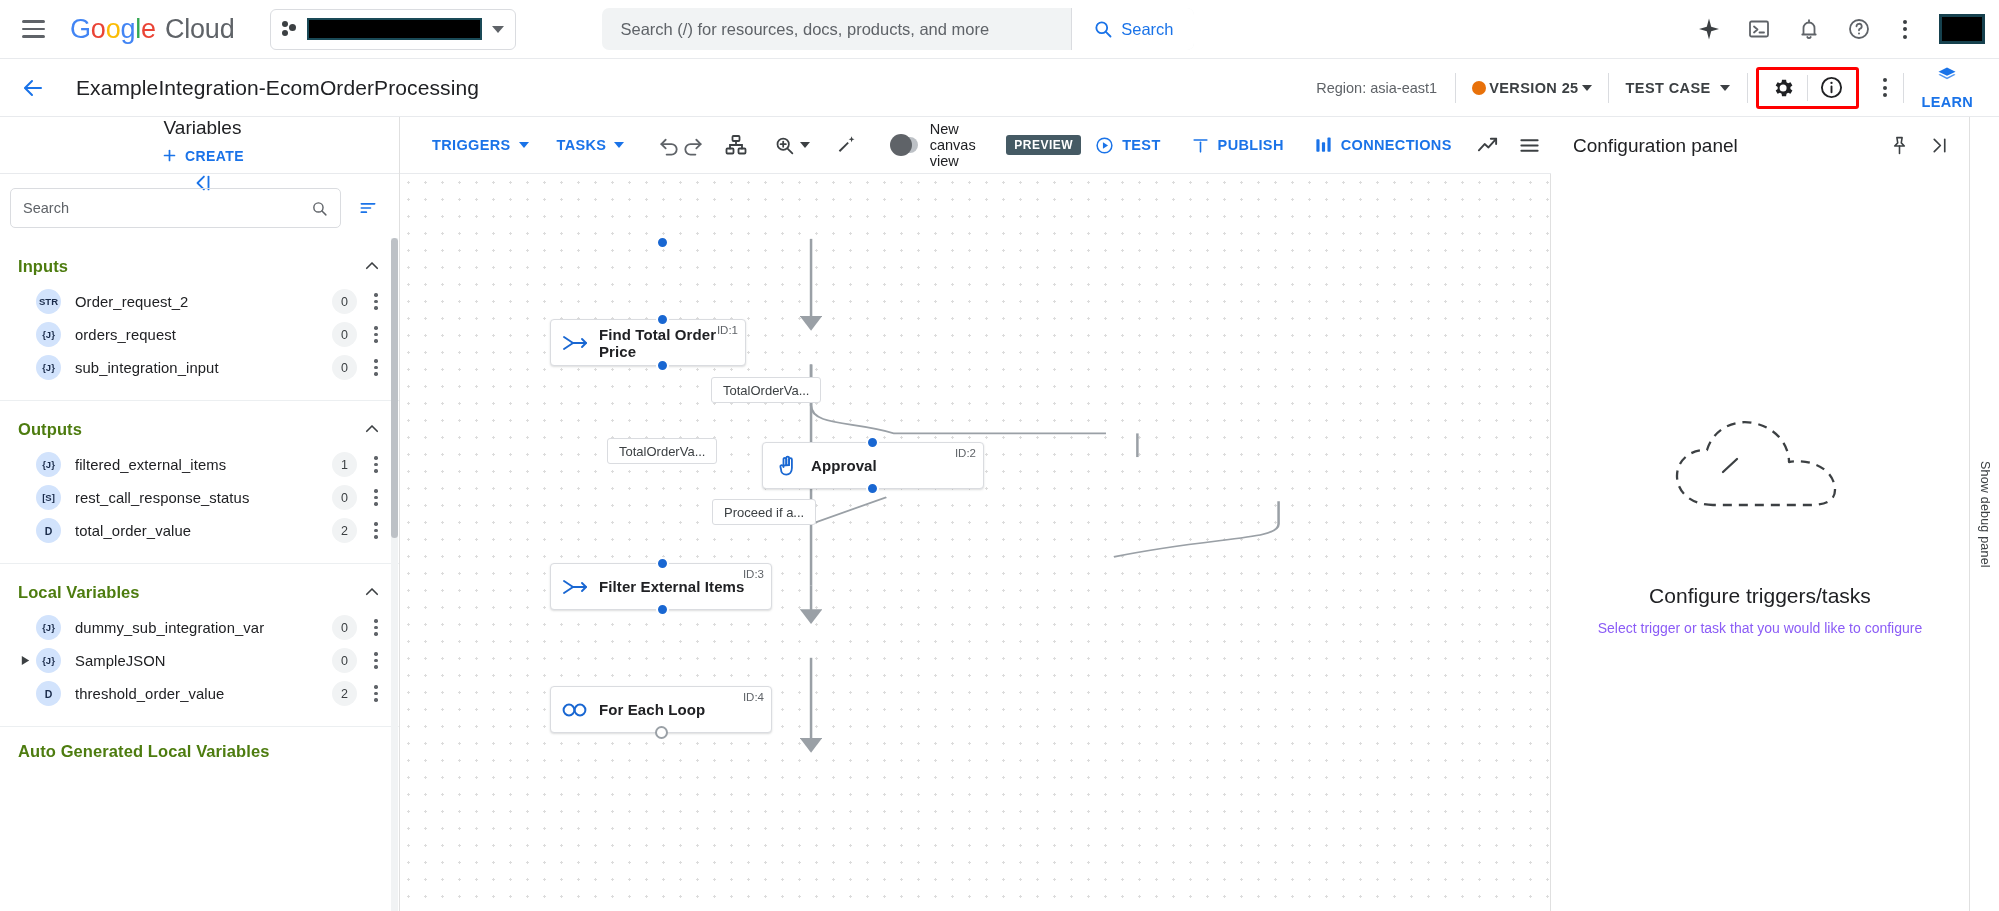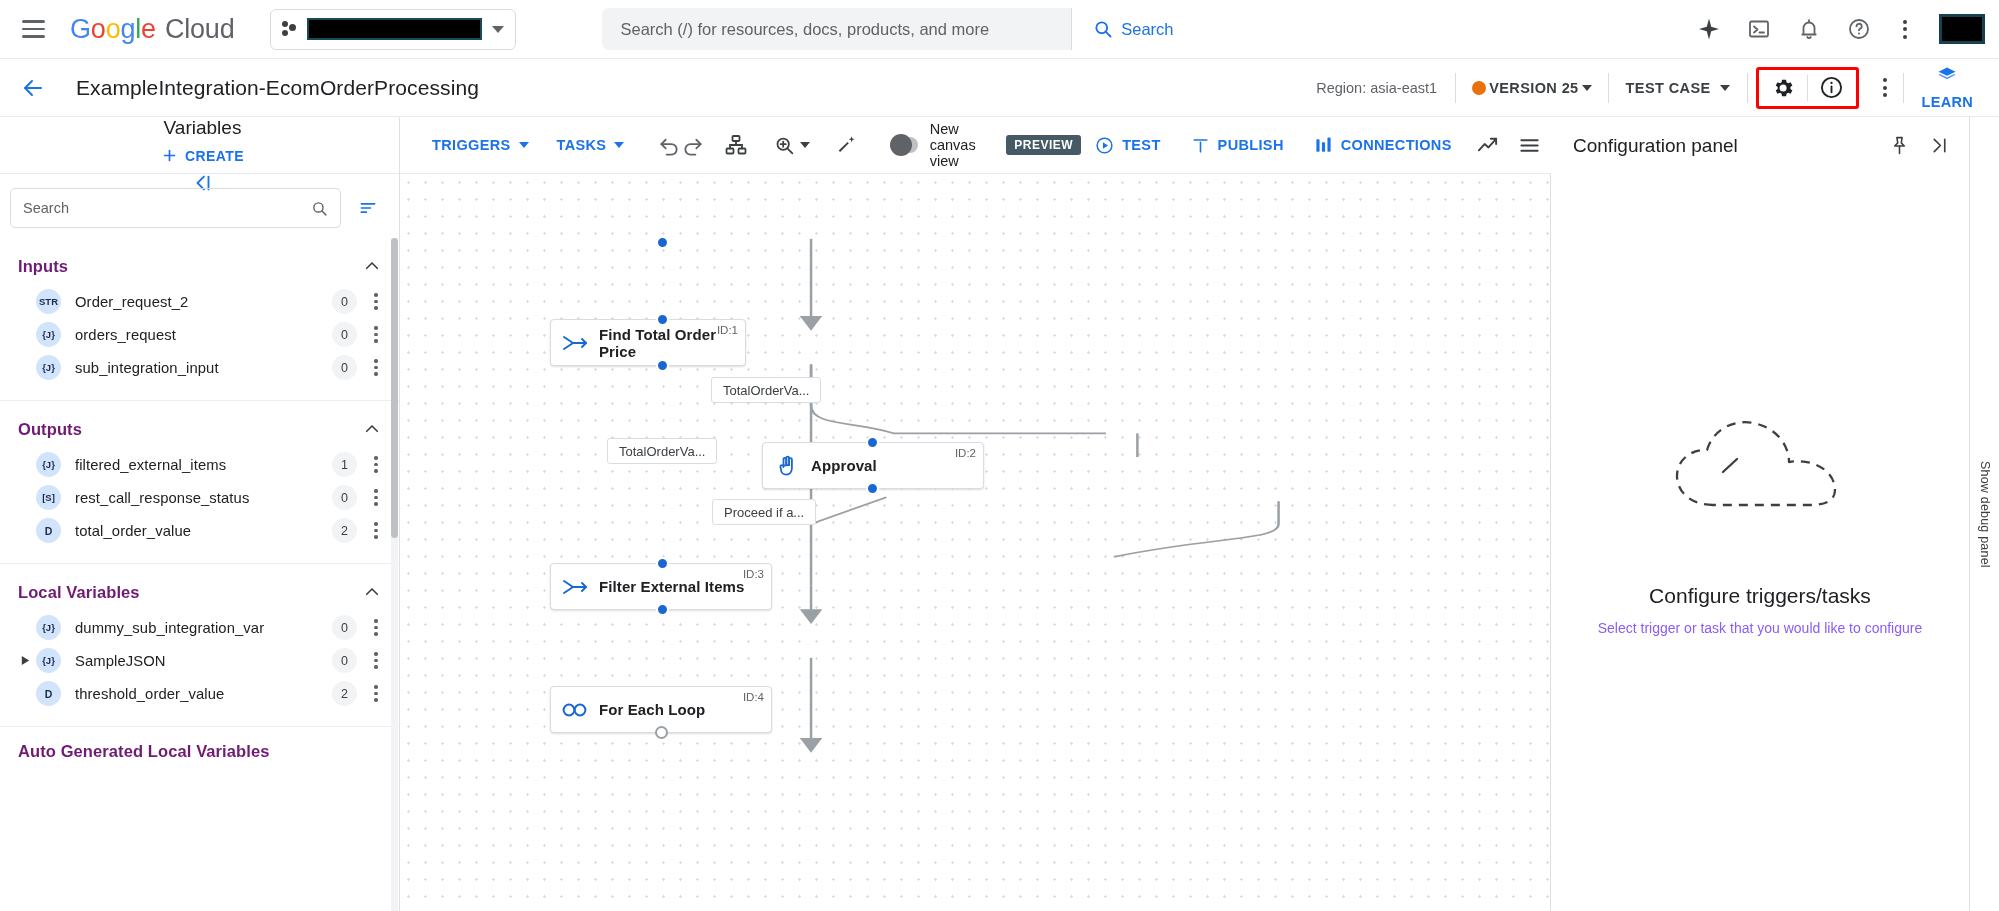--- a/index.html
+++ b/index.html
@@ -94,21 +94,21 @@
     letter-spacing:.4px;cursor:pointer;padding:8px 10px;}
   .collapse-btn { width:38px;height:38px;display:flex;align-items:center;justify-content:center;color:#1a73e8;cursor:pointer;}
   .varsearch-row { display:flex;align-items:center;gap:10px;padding:14px 14px 10px 10px;}
   .varsearch { flex:1;height:40px;border:1px solid #dadce0;border-radius:5px;display:flex;align-items:center;padding:0 12px;}
   .varsearch span { flex:1;color:#5f6368;font-size:14.5px;}
   .sort-icon { width:34px;height:34px;display:flex;align-items:center;justify-content:center;cursor:pointer;}
   .varscroll { flex:1; overflow:hidden; position:relative; }
   .vargroup { border-bottom:1px solid #eceff1; padding-bottom:16px; }
   .vargroup:last-child { border-bottom:none; }
   .group-head { display:flex;align-items:center;padding:15px 14px 6px 18px; cursor:pointer;}
-  .group-head h3 { margin:0;flex:1;font-size:16.5px;font-weight:700;color:#701a75;letter-spacing:.1px;}
+  .group-head h3 { margin:0;flex:1;font-size:16.5px;font-weight:700;color:#4d7c0f;letter-spacing:.1px;}
   .chev { width:26px;height:26px;display:flex;align-items:center;justify-content:center;color:#3c4043;}
   .var-row { display:flex;align-items:center;height:33px;padding:0 12px 0 14px;cursor:pointer;}
   .twisty { width:22px;min-width:22px;display:flex;align-items:center;justify-content:center;color:#5f6368;}
   .tbadge { width:25px;height:25px;min-width:25px;border-radius:50%;background:#d2e3fc;color:#1a2b4a;
     display:flex;align-items:center;justify-content:center;font-size:10.5px;font-weight:700;margin-right:14px;}
   .tbadge.small { font-size:9.5px; }
   .vname { flex:1;font-size:14.8px;color:#202124;letter-spacing:.1px;}
   .vcount { width:25px;height:25px;border-radius:50%;background:#f1f3f4;color:#3c4043;font-size:12.5px;
     display:flex;align-items:center;justify-content:center;margin-right:8px;}
   .rowkebab { width:22px;height:26px;display:flex;flex-direction:column;align-items:center;justify-content:center;gap:3px;cursor:pointer;}

